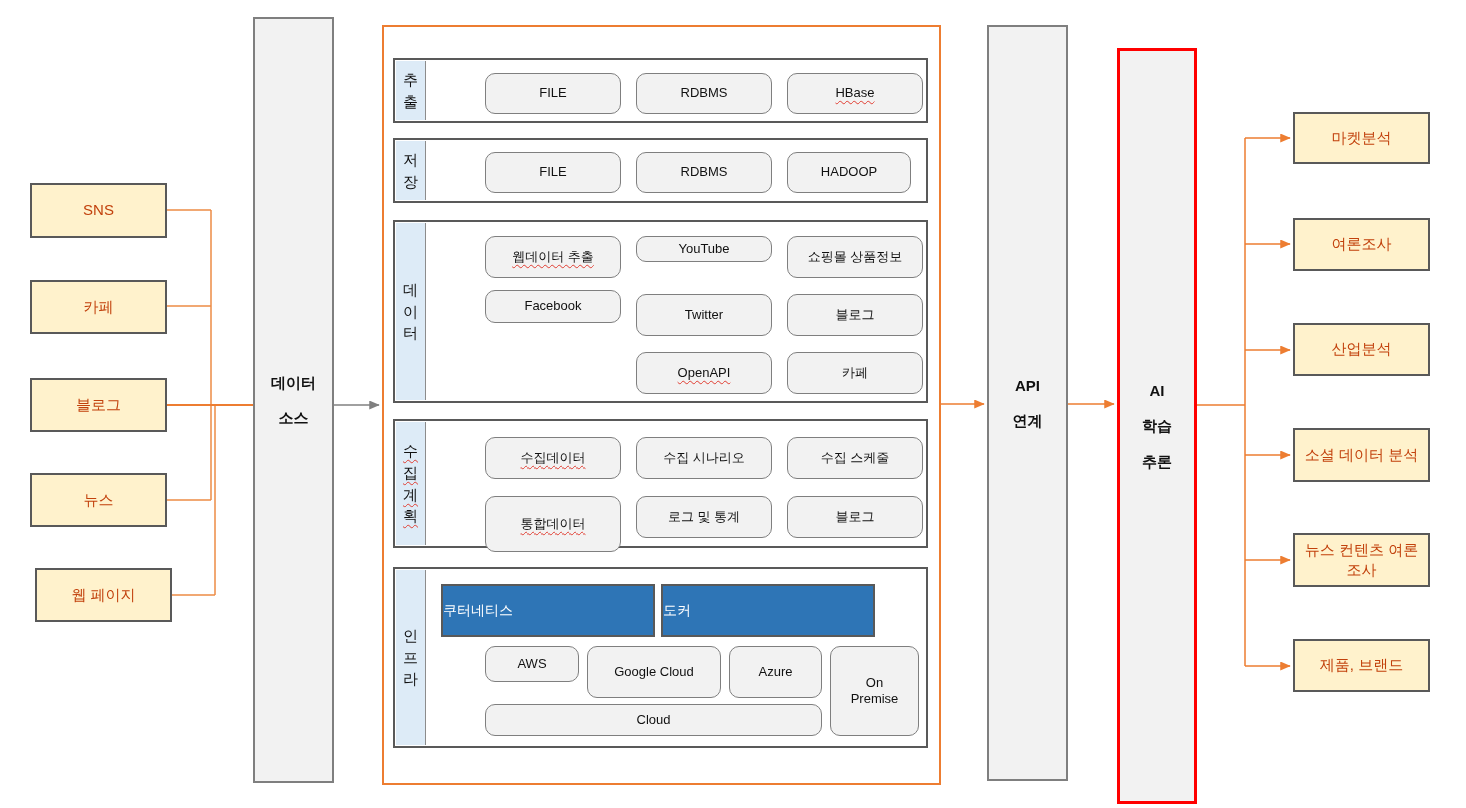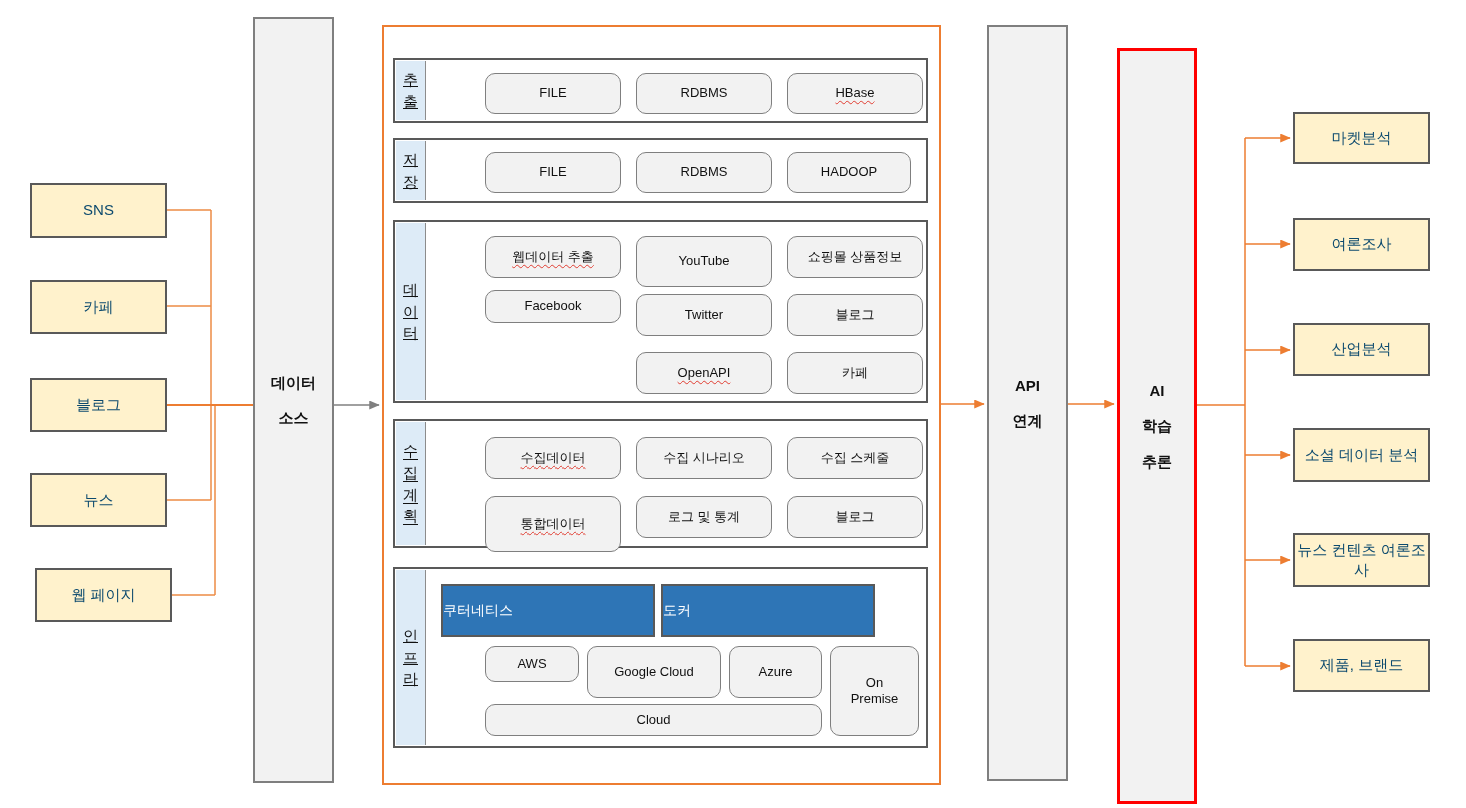--- a/index.html
+++ b/index.html
@@ -6,21 +6,21 @@
   .canvas{
     position:relative;width:1466px;height:808px;background:#ffffff;overflow:hidden;
     font-family:"Liberation Sans",sans-serif;color:#1a1a1a;
   }
   svg.wires{position:absolute;left:0;top:0;width:1466px;height:808px;pointer-events:none;}
 
   
   .ybox{
     position:absolute;background:#FFF2CC;border:2px solid #595959;
     display:flex;align-items:center;justify-content:center;text-align:center;
-    font-size:15px;line-height:1.35;color:#0c4a6e;box-sizing:border-box;padding:2px 0;
+    font-size:15px;line-height:1.35;color:#c2410c;box-sizing:border-box;padding:2px 8px;
   }
 
   
   .colbox{
     position:absolute;background:#F2F2F2;border:2px solid #7F7F7F;box-sizing:border-box;
     display:flex;flex-direction:column;align-items:center;justify-content:center;
     font-size:15px;font-weight:bold;color:#111;text-align:center;
   }
   .colbox .ln{line-height:2.35;}
   .colbox.ai{border:3px solid #FF0000;margin-top:23px;}
@@ -34,21 +34,21 @@
   
   .section{
     position:absolute;background:#ffffff;border:2px solid #595959;box-sizing:border-box;
   }
   .section-label{
     position:absolute;left:1px;top:1px;bottom:1px;width:29px;background:#DDEBF7;
     border-right:1px solid #8C8C8C;display:flex;align-items:center;justify-content:center;
   }
   .section-label span{
     display:block;width:17px;text-align:center;word-break:break-all;
-    font-size:15px;line-height:1.45;color:#111;text-decoration:underline;
+    font-size:15px;line-height:1.45;color:#111;
   }
 
   
   .item{
     position:absolute;background:#F2F2F2;border:1.5px solid #7F7F7F;border-radius:10px;
     box-sizing:border-box;display:flex;align-items:center;justify-content:center;
     font-size:13px;color:#111;text-align:center;line-height:1.25;padding:1px 4px;margin-left:44px;
   }
 
   
@@ -144,21 +144,21 @@
       </div>
   </div>
 
   <div class="section" style="left:393px;top:220px;width:535px;height:183px">
     <div class="section-label">
       <span>데이터</span>
     </div>
     <div class="item" style="left:46px;top:14px;width:136px;height:42px">
         <span class="misspell">웹데이터 추출</span>
       </div>
-    <div class="item" style="left:197px;top:14px;width:136px;height:51px">
+    <div class="item" style="left:197px;top:14px;width:136px;height:26px">
         <span>YouTube</span>
       </div>
     <div class="item" style="left:348px;top:14px;width:136px;height:42px">
         <span>쇼핑몰 상품정보</span>
       </div>
     <div class="item" style="left:46px;top:68px;width:136px;height:33px">
         <span>Facebook</span>
       </div>
     <div class="item" style="left:197px;top:72px;width:136px;height:42px">
         <span>Twitter</span>

